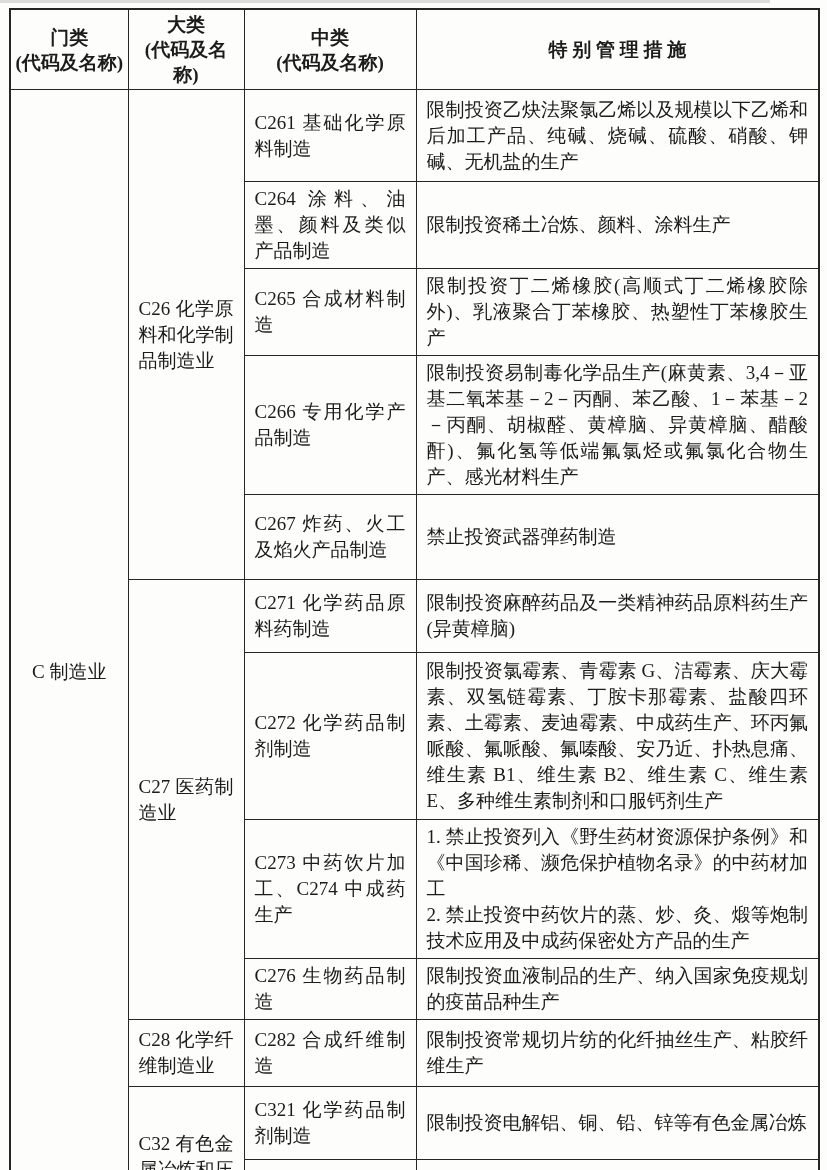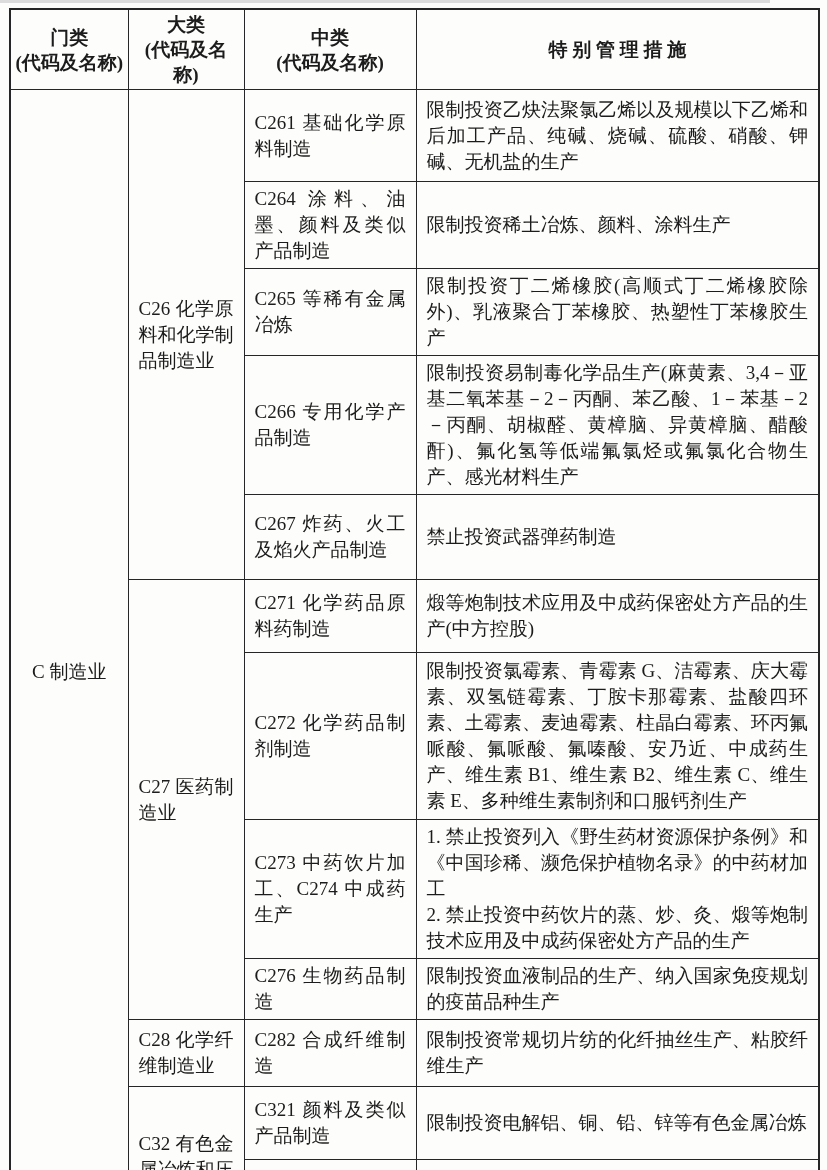--- a/index.html
+++ b/index.html
@@ -102,57 +102,57 @@
         <td class="menlei" rowspan="12">C 制造业</td>
         <td class="dalei" rowspan="5">C26 化学原料和化学制品制造业</td>
         <td class="mid">C261 基础化学原料制造</td>
         <td class="measure">限制投资乙炔法聚氯乙烯以及规模以下乙烯和后加工产品、纯碱、烧碱、硫酸、硝酸、钾碱、无机盐的生产</td>
       </tr>
       <tr class="r2">
         <td class="mid">C264 涂料、油墨、颜料及类似产品制造</td>
         <td class="measure">限制投资稀土冶炼、颜料、涂料生产</td>
       </tr>
       <tr class="r3">
-        <td class="mid">C265 等稀有金属冶炼</td>
+        <td class="mid">C265 合成材料制造</td>
         <td class="measure">限制投资丁二烯橡胶(高顺式丁二烯橡胶除外)、乳液聚合丁苯橡胶、热塑性丁苯橡胶生产</td>
       </tr>
       <tr class="r4">
         <td class="mid">C266 专用化学产品制造</td>
         <td class="measure">限制投资易制毒化学品生产(麻黄素、3,4－亚基二氧苯基－2－丙酮、苯乙酸、1－苯基－2－丙酮、胡椒醛、黄樟脑、异黄樟脑、醋酸酐)、氟化氢等低端氟氯烃或氟氯化合物生产、感光材料生产</td>
       </tr>
       <tr class="r5">
         <td class="mid">C267 炸药、火工及焰火产品制造</td>
         <td class="measure">禁止投资武器弹药制造</td>
       </tr>
       <tr class="r6">
         <td class="dalei" rowspan="4">C27 医药制造业</td>
         <td class="mid">C271 化学药品原料药制造</td>
-        <td class="measure">煅等炮制技术应用及中成药保密处方产品的生产(中方控股)</td>
+        <td class="measure">限制投资麻醉药品及一类精神药品原料药生产(异黄樟脑)</td>
       </tr>
       <tr class="r7">
         <td class="mid">C272 化学药品制剂制造</td>
-        <td class="measure">限制投资氯霉素、青霉素 G、洁霉素、庆大霉素、双氢链霉素、丁胺卡那霉素、盐酸四环素、土霉素、麦迪霉素、柱晶白霉素、环丙氟哌酸、氟哌酸、氟嗪酸、安乃近、中成药生产、维生素 B1、维生素 B2、维生素 C、维生素 E、多种维生素制剂和口服钙剂生产</td>
+        <td class="measure">限制投资氯霉素、青霉素 G、洁霉素、庆大霉素、双氢链霉素、丁胺卡那霉素、盐酸四环素、土霉素、麦迪霉素、中成药生产、环丙氟哌酸、氟哌酸、氟嗪酸、安乃近、扑热息痛、维生素 B1、维生素 B2、维生素 C、维生素 E、多种维生素制剂和口服钙剂生产</td>
       </tr>
       <tr class="r8">
         <td class="mid">C273 中药饮片加工、C274 中成药生产</td>
         <td class="measure">1. 禁止投资列入《野生药材资源保护条例》和《中国珍稀、濒危保护植物名录》的中药材加工
 2. 禁止投资中药饮片的蒸、炒、灸、煅等炮制技术应用及中成药保密处方产品的生产</td>
       </tr>
       <tr class="r9">
         <td class="mid">C276 生物药品制造</td>
         <td class="measure">限制投资血液制品的生产、纳入国家免疫规划的疫苗品种生产</td>
       </tr>
       <tr class="r10">
         <td class="dalei">C28 化学纤维制造业</td>
         <td class="mid">C282 合成纤维制造</td>
         <td class="measure">限制投资常规切片纺的化纤抽丝生产、粘胶纤维生产</td>
       </tr>
       <tr class="r11">
         <td class="dalei" rowspan="2">C32 有色金属冶炼和压延加工业</td>
-        <td class="mid">C321 颜料及类似产品制造</td>
+        <td class="mid">C321 化学药品制剂制造</td>
         <td class="measure">限制投资电解铝、铜、铅、锌等有色金属冶炼</td>
       </tr>
       <tr class="r12">
         <td class="mid">C323 稀有稀土金属冶炼</td>
         <td class="measure">1. 限制投资钨、钼、锡(锡化合物除外)、锑(含氧化锑和硫化锑)等稀有金属冶炼
 2. 限制投资稀土冶炼、分离(限于合资、合作)</td>
       </tr>
     </tbody>
   </table>
 

